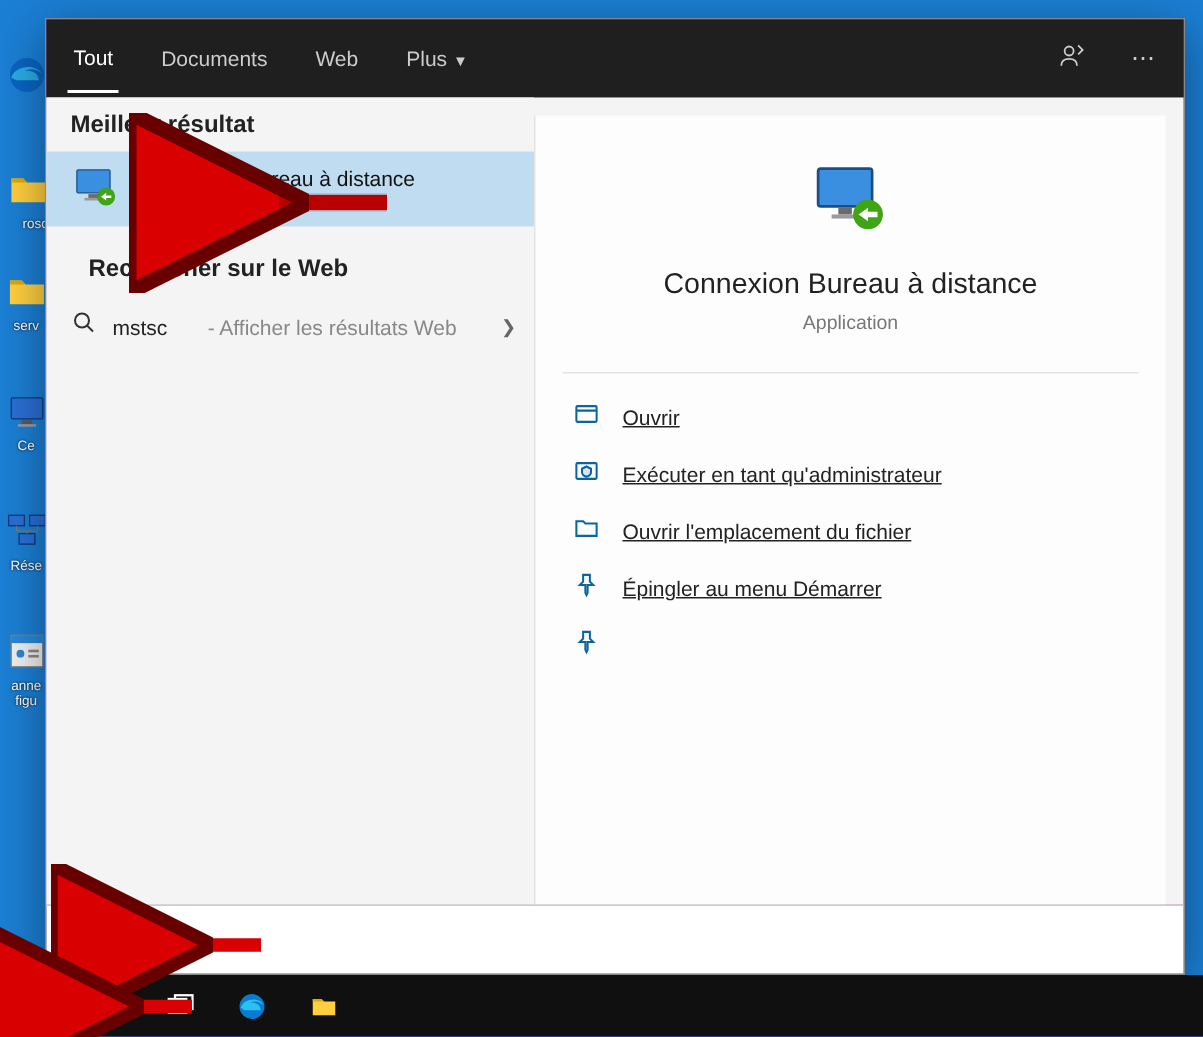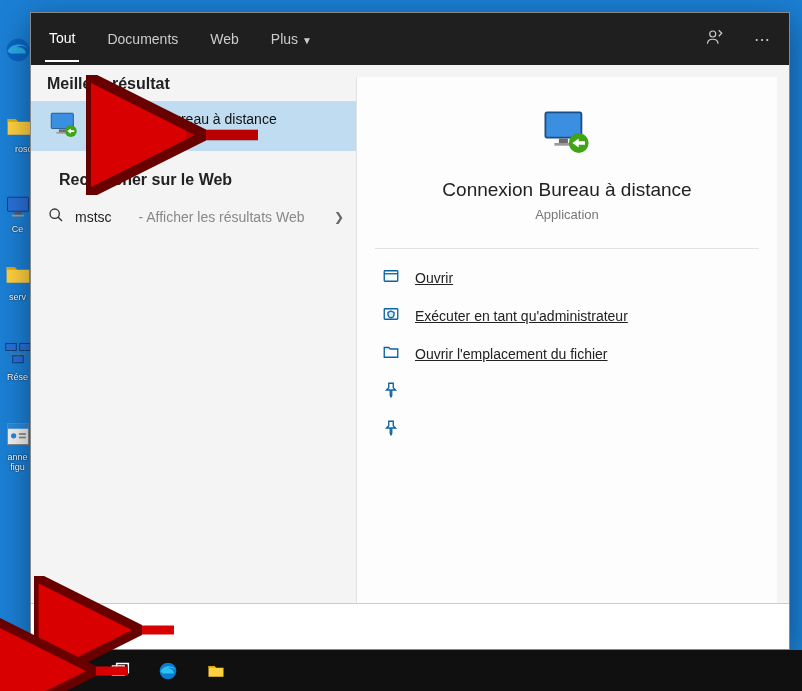--- a/index.html
+++ b/index.html
@@ -96,38 +96,38 @@
   </div>
   <div class="dicon" style="margin-top:8px;align-items:flex-end;">
     <div class="glyph">
       <svg viewBox="0 0 32 32">
           <path d="M3 8h9l3 3h14v15H3z" fill="#ffcf3f"></path>
           <path d="M3 8h9l3 3H3z" fill="#e0a800"></path>
         </svg>
     </div>
     <div class="lbl">rosof</div>
   </div>
+  <div class="dicon">
+    <div class="glyph">
+      <svg viewBox="0 0 32 32">
+          <path d="M3 8h9l3 3h14v15H3z" fill="#ffcf3f"></path>
+          <path d="M3 8h9l3 3H3z" fill="#e0a800"></path>
+        </svg>
+    </div>
+    <div class="lbl">serv</div>
+  </div>
   <div class="dicon" style="margin-top:12px;">
     <div class="glyph">
       <svg viewBox="0 0 32 32">
           <rect x="4" y="6" width="24" height="16" rx="1" fill="#2a6fd6" stroke="#0b3a78"></rect>
           <rect x="12" y="23" width="8" height="3" fill="#5a5a5a"></rect>
           <rect x="9" y="26" width="14" height="2" fill="#9a9a9a"></rect>
         </svg>
     </div>
     <div class="lbl">Ce</div>
-  </div>
-  <div class="dicon">
-    <div class="glyph">
-      <svg viewBox="0 0 32 32">
-          <path d="M3 8h9l3 3h14v15H3z" fill="#ffcf3f"></path>
-          <path d="M3 8h9l3 3H3z" fill="#e0a800"></path>
-        </svg>
-    </div>
-    <div class="lbl">serv</div>
   </div>
   <div class="dicon" style="margin-top:12px;">
     <div class="glyph">
       <svg viewBox="0 0 32 32">
           <rect x="2" y="4" width="12" height="8" fill="#2a6fd6" stroke="#0b3a78"></rect>
           <rect x="18" y="4" width="12" height="8" fill="#2a6fd6" stroke="#0b3a78"></rect>
           <rect x="10" y="18" width="12" height="8" fill="#2a6fd6" stroke="#0b3a78"></rect>
           <path d="M8 12v4h16v-4M16 16v2" stroke="#777" fill="none"></path>
         </svg>
     </div>
@@ -242,20 +242,21 @@
             </svg>
         </div>
         <span>Ouvrir l'emplacement du fichier</span>
       </div>
       <div class="action">
         <div class="aicon">
           <svg viewBox="0 0 24 24" width="18" height="18" fill="none" stroke="currentColor" stroke-width="1.8">
               <path d="M9 3h6v6l3 3h-5v7l-1 2-1-2v-7H6l3-3z"></path>
             </svg>
         </div>
+        <span>Épingler au menu Démarrer</span>
       </div>
       <div class="action">
         <div class="aicon">
           <svg viewBox="0 0 24 24" width="18" height="18" fill="none" stroke="currentColor" stroke-width="1.8">
               <path d="M9 3h6v6l3 3h-5v7l-1 2-1-2v-7H6l3-3z"></path>
             </svg>
         </div>
       </div>
     </div>
   </div>

